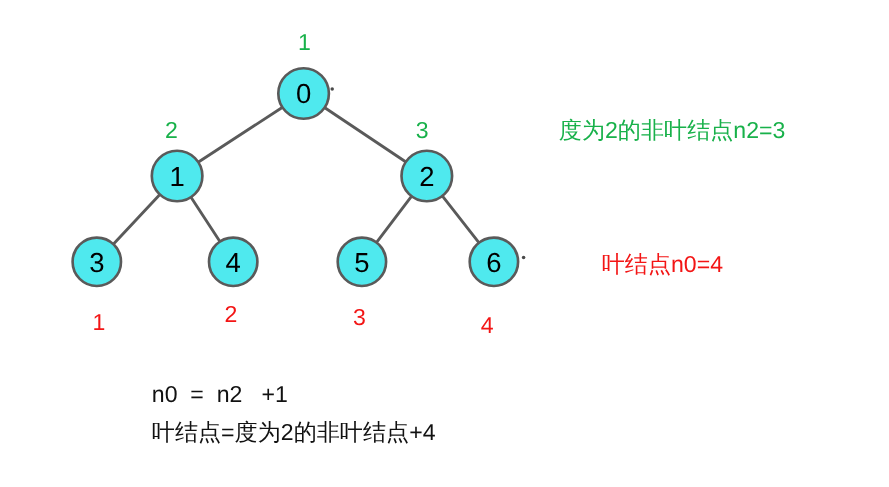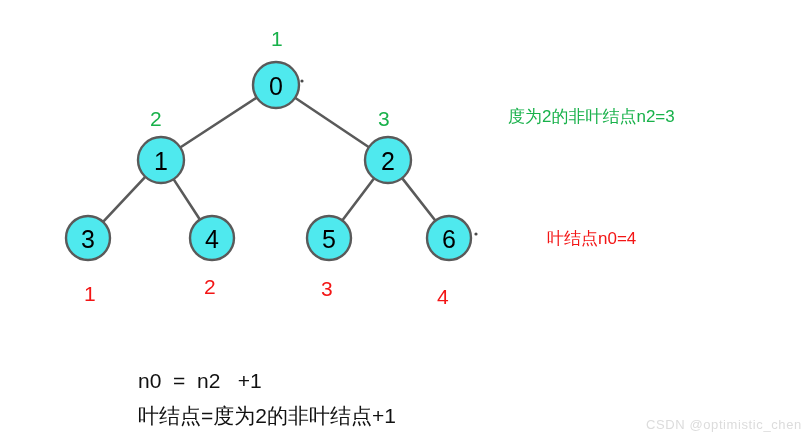--- a/index.html
+++ b/index.html
@@ -54,39 +54,38 @@
   }
   .count-green {
     color: #18b14a;
   }
   .count-red {
     color: #f31515;
   }
   .annotation {
     position: absolute;
     font-family: "Liberation Sans", sans-serif;
-    font-size: 17px;
+    font-size: 21px;
     line-height: 1;
     white-space: nowrap;
   }
   .ann-green {
     color: #18b14a;
   }
   .ann-red {
     color: #f31515;
     margin-left: 38px;
   }
   .formula {
     position: absolute;
     font-family: "Liberation Sans", sans-serif;
     font-size: 21px;
     color: #111111;
     line-height: 1;
     white-space: pre;
-    margin-top: 22px;
   }
   .watermark {
     position: absolute;
     font-family: "Liberation Sans", sans-serif;
     font-size: 13px;
     color: #dcdcdc;
     letter-spacing: 0.6px;
     white-space: nowrap;
   }
 </style>
@@ -150,18 +149,17 @@
       <div class="count-label count-red" style="left: 204px; top: 276px;">2</div>
       <div class="count-label count-red" style="left: 321px; top: 278px;">3</div>
       <div class="count-label count-red" style="left: 437px; top: 286px;">4</div>
     </div>
   <div id="annotations">
       <div class="annotation ann-green" style="left: 508px; top: 108px;">度为2的非叶结点n2=3</div>
       <div class="annotation ann-red" style="left: 509px; top: 230px;">叶结点n0=4</div>
     </div>
   <div id="formulas">
       <div class="formula" style="left: 138px; top: 348px;">n0  =  n2   +1</div>
-      <div class="formula" style="left: 138px; top: 383px;">叶结点=度为2的非叶结点+1</div>
+      <div class="formula" style="left: 138px; top: 383px;">叶结点=度为2的非叶结点+4</div>
     </div>
 
-  <div class="watermark" style="left: 646px; top: 417px;">CSDN @optimistic_chen</div>
 
 </div>
 
 </body></html>

